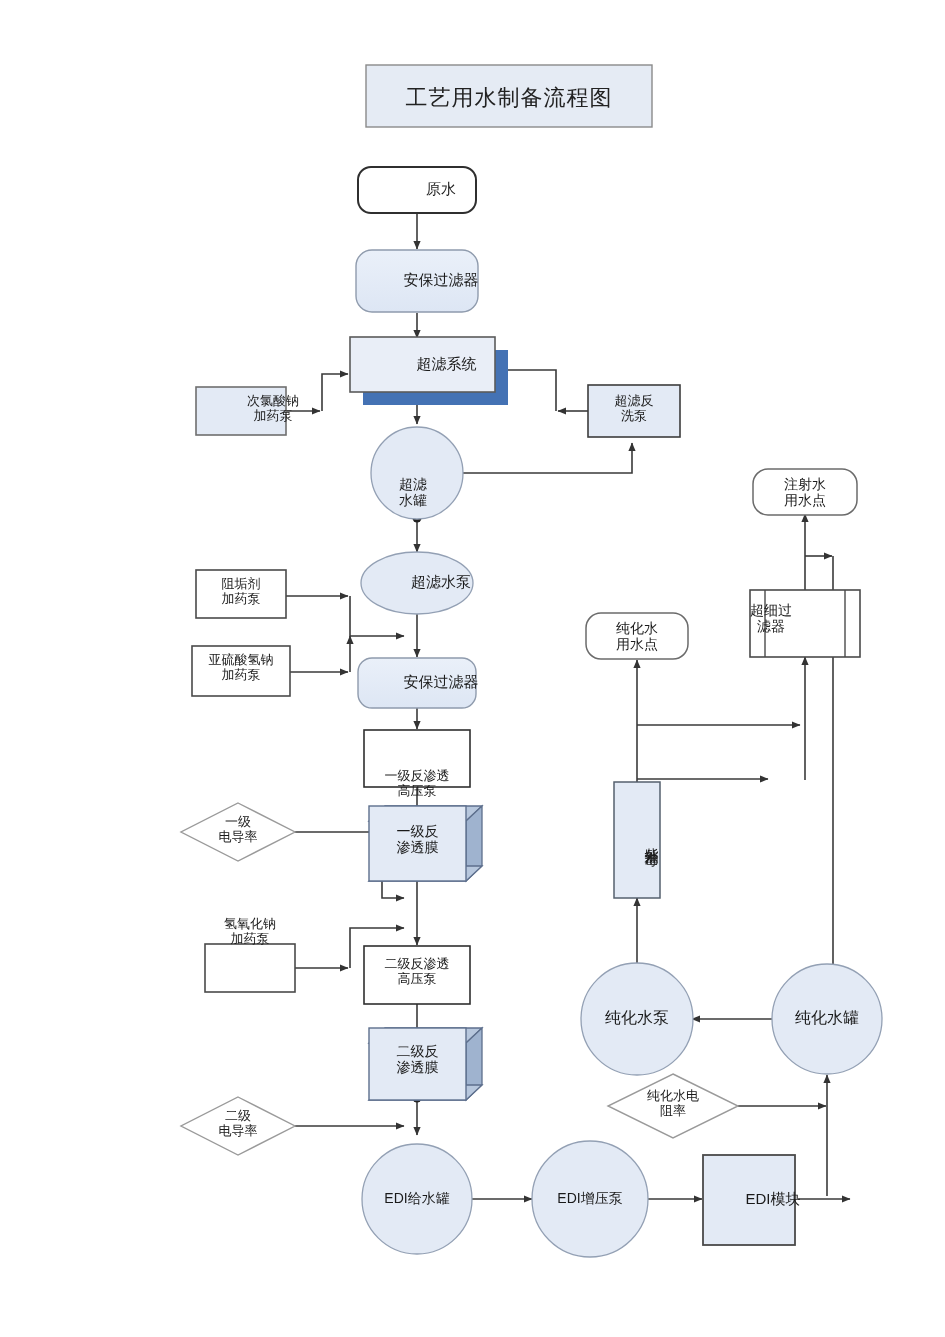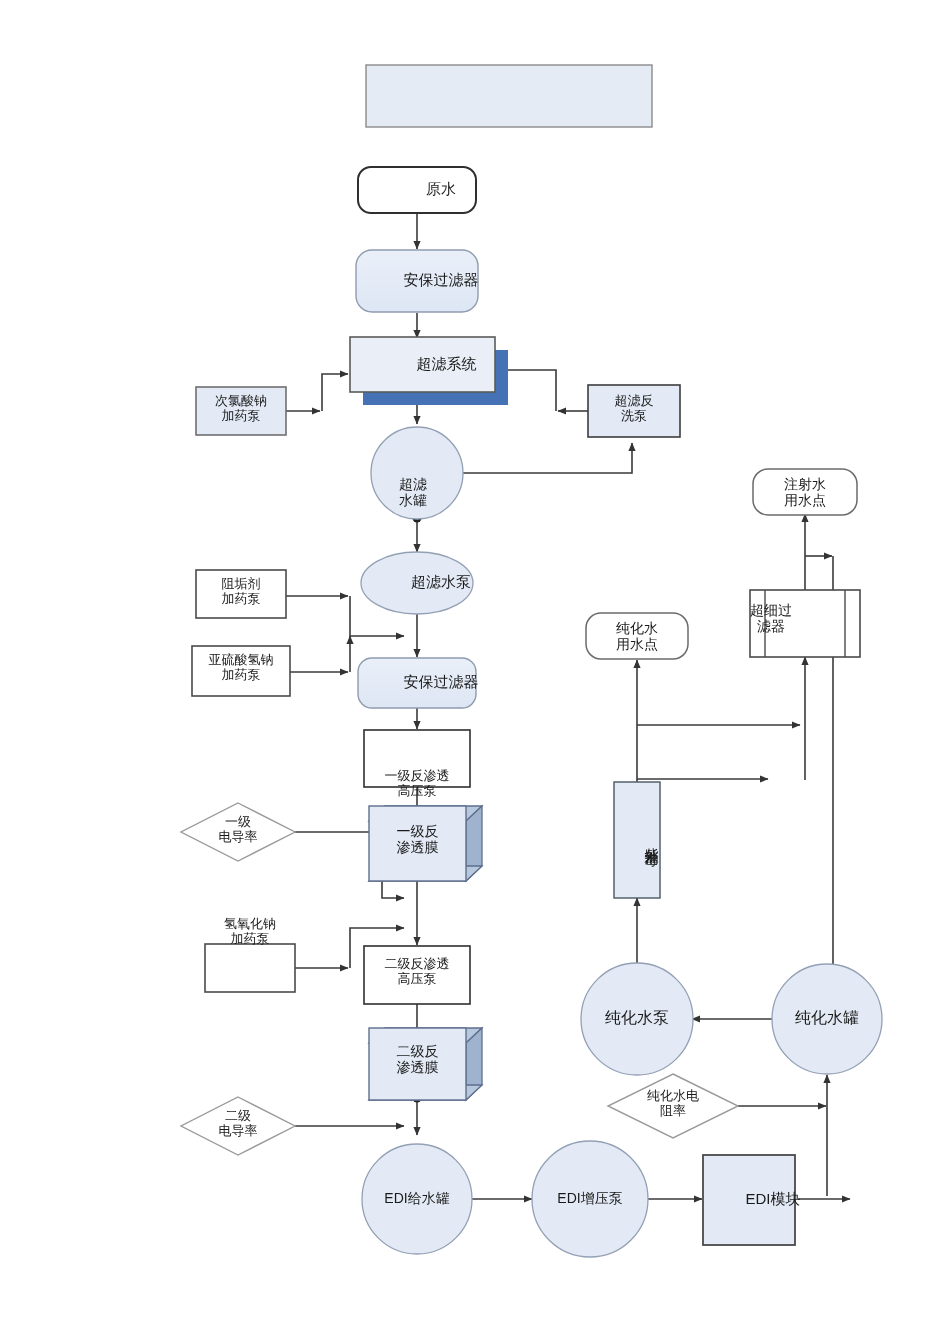--- a/index.html
+++ b/index.html
@@ -172,28 +172,29 @@
 
     <rect x="586" y="613" width="102" height="46" rx="15" ry="15" fill="#ffffff" stroke="#6b6b6b" stroke-width="1.5"></rect>
 
     <rect x="750" y="590" width="110" height="67" fill="#ffffff" stroke="#4a4a4a" stroke-width="1.6"></rect>
     <line x1="765" y1="590" x2="765" y2="657" stroke="#4a4a4a" stroke-width="1.4"></line>
     <line x1="845" y1="590" x2="845" y2="657" stroke="#4a4a4a" stroke-width="1.4"></line>
 
     <rect x="753" y="469" width="104" height="46" rx="15" ry="15" fill="#ffffff" stroke="#6b6b6b" stroke-width="1.5"></rect>
   </svg>
 
+  <div class="lbl title-lbl" style="left:366px;top:85px;width:286px;">工艺用水制备流程图</div>
 
   <div class="lbl n15" style="left:358px;top:180px;width:118px;">原水</div>
 
   <div class="lbl n15" style="left:356px;top:271px;width:122px;">安保过滤器</div>
 
   <div class="lbl n15" style="left:350px;top:355px;width:145px;">超滤系统</div>
 
-  <div class="lbl n13" style="left:196px;top:394px;width:90px;">次氯酸钠
+  <div class="lbl n13" style="left:196px;top:394px;width:90px;padding-left:32px;">次氯酸钠
 加药泵</div>
 
   <div class="lbl n13" style="left:588px;top:394px;width:92px;">超滤反
 洗泵</div>
 
   <div class="lbl n14" style="left:372px;top:476px;width:82px;">超滤
 水罐</div>
 
   <div class="lbl n15" style="left:361px;top:573px;width:112px;">超滤水泵</div>
 

